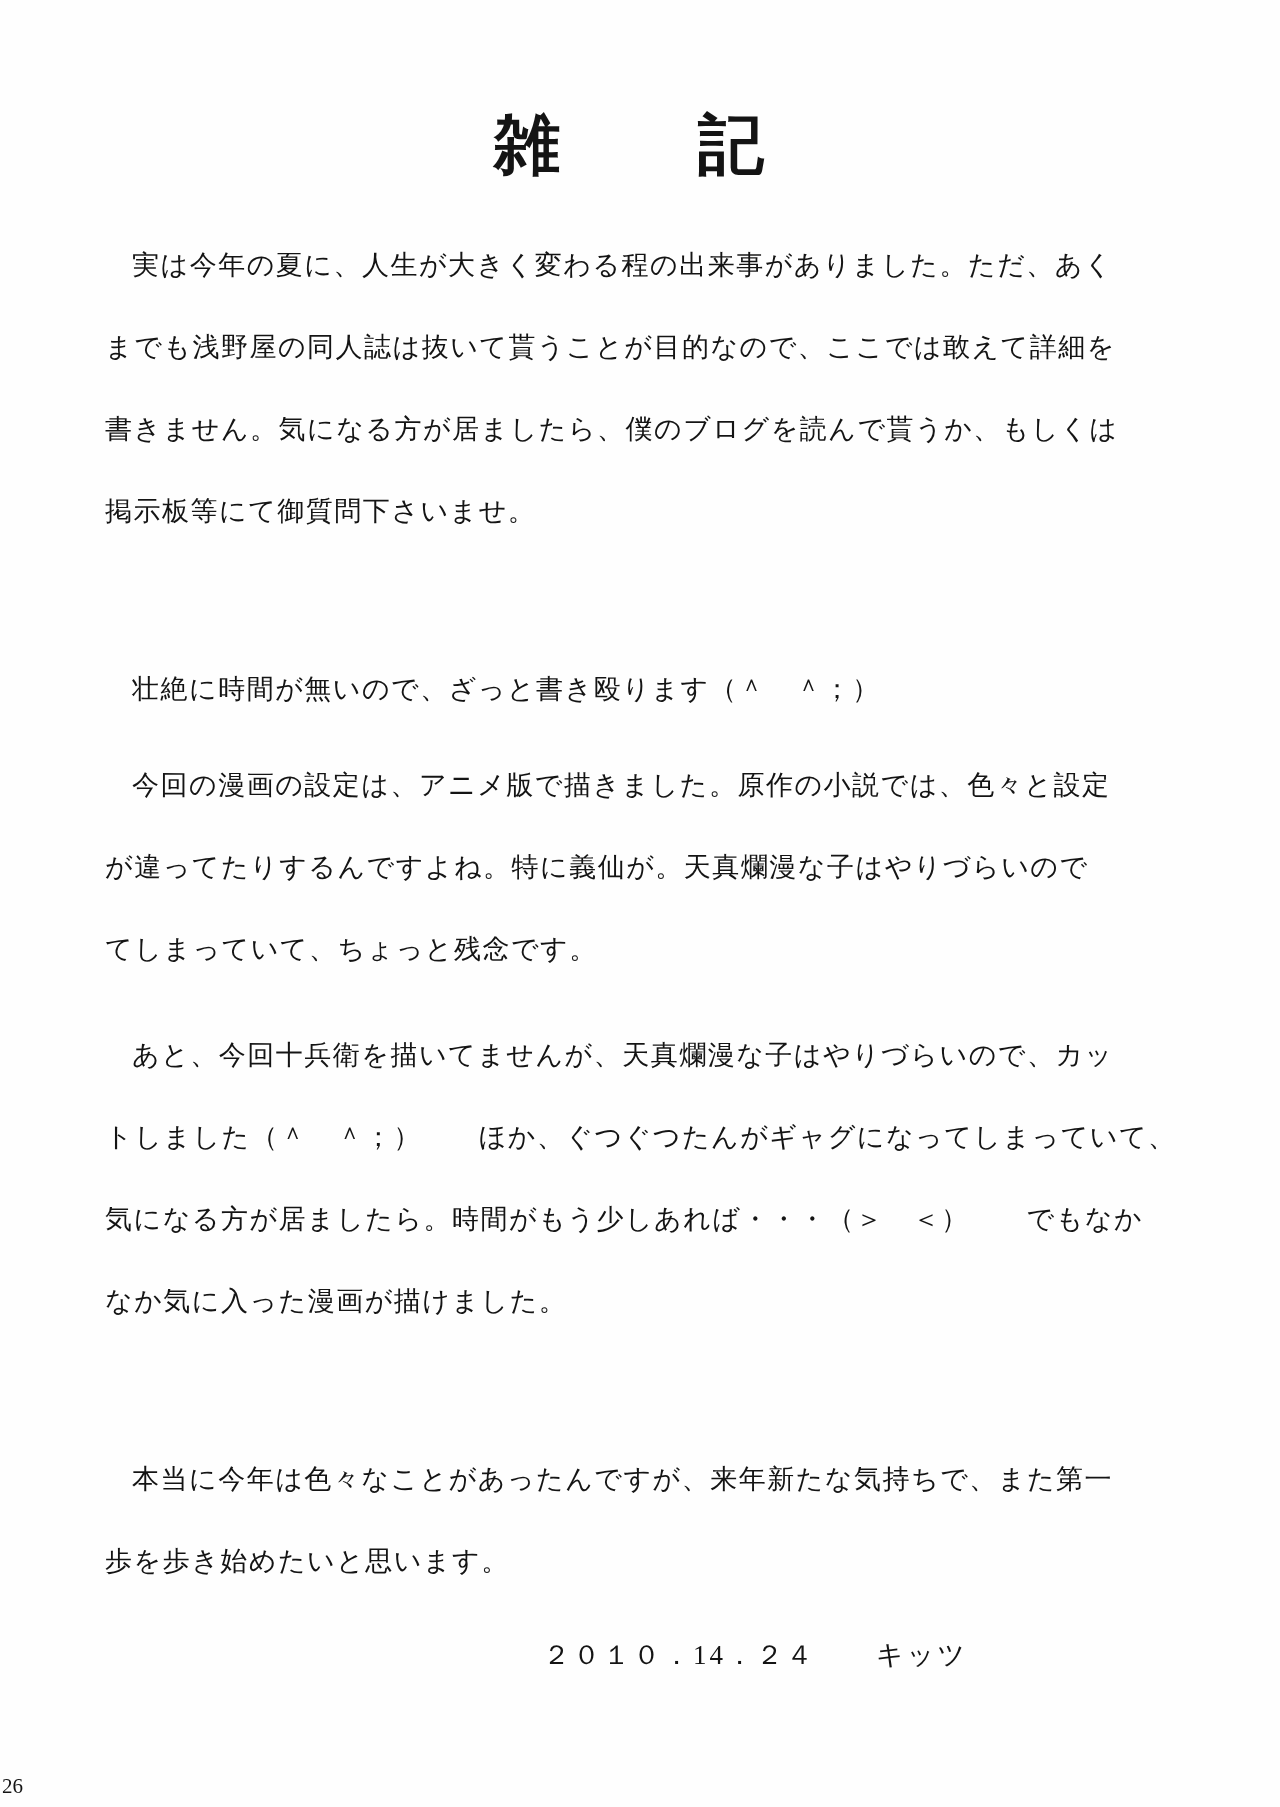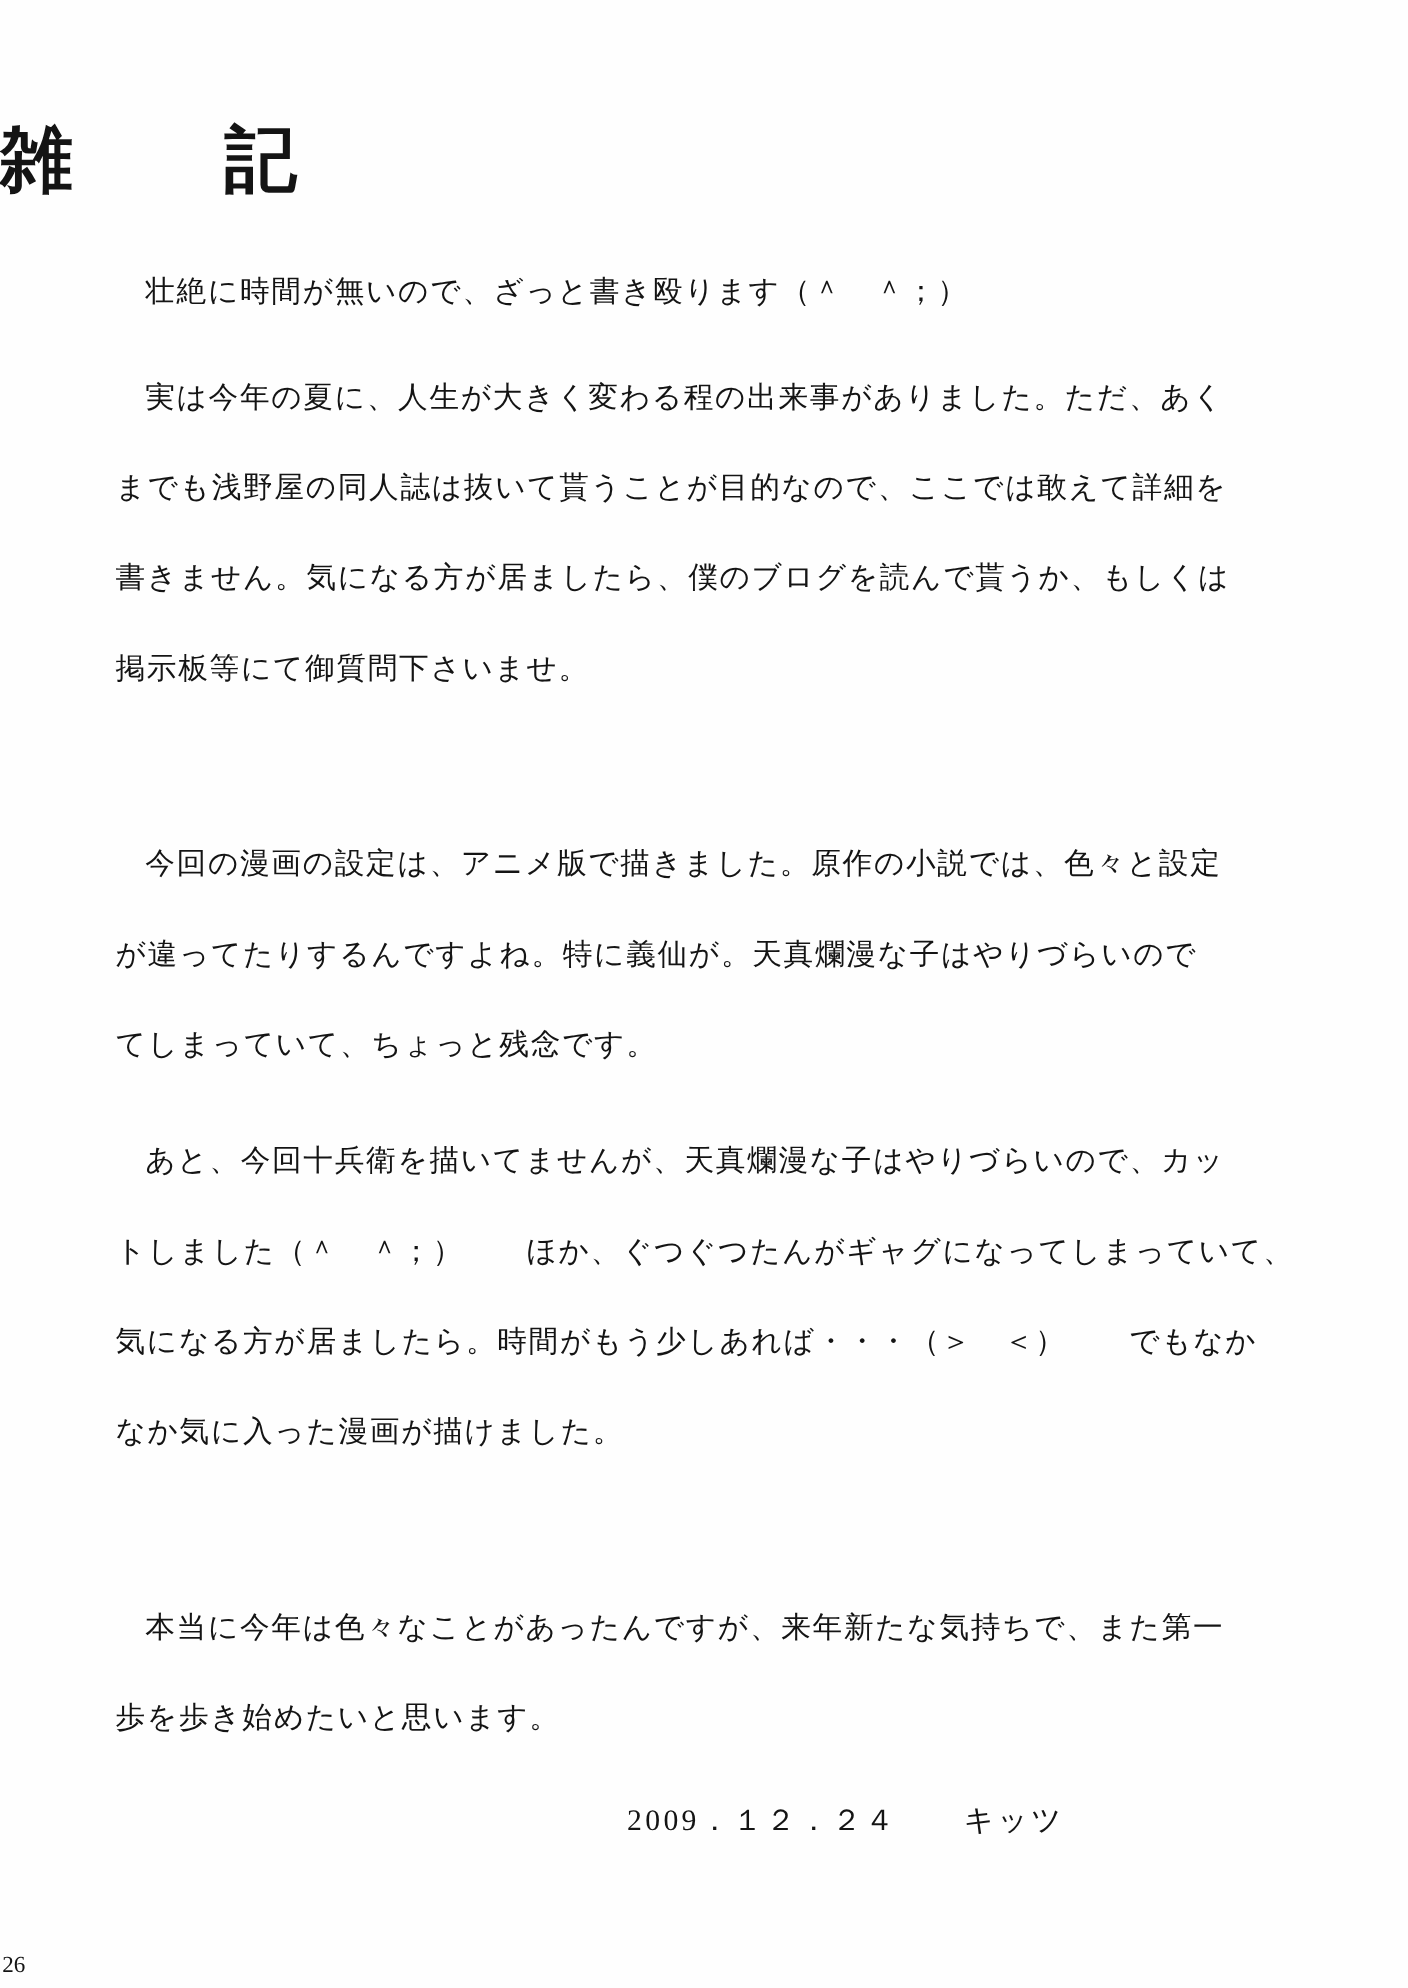--- a/index.html
+++ b/index.html
@@ -19,21 +19,21 @@
     position: absolute;
     inset: 0;
     background: #fefefe;
   }
   .title {
     position: absolute;
     top: 100px;
     left: 0;
     width: 1260px;
     margin: 0;
-    text-align: left;
+    text-align: center;
     font-size: 66px;
     font-weight: bold;
     letter-spacing: 2px;
     white-space: pre;
   }
   .content {
     position: absolute;
     top: 224px;
     left: 105px;
     width: 905px;
@@ -66,48 +66,48 @@
 </style>
 </head>
 <body>
 
 <div class="sheet">
 
   <h1 class="title">雑　　記</h1>
 
   <div class="content">
 
-    <div class="para p0">
-      <div class="line">壮絶に時間が無いので、ざっと書き殴ります（＾　＾；）</div>
-    </div>
-
     <div class="para p1">
       <div class="line">実は今年の夏に、人生が大きく変わる程の出来事がありました。ただ、あく</div>
       <div class="line">までも浅野屋の同人誌は抜いて貰うことが目的なので、ここでは敢えて詳細を</div>
       <div class="line">書きません。気になる方が居ましたら、僕のブログを読んで貰うか、もしくは</div>
       <div class="line">掲示板等にて御質問下さいませ。</div>
+    </div>
+
+    <div class="para p0">
+      <div class="line">壮絶に時間が無いので、ざっと書き殴ります（＾　＾；）</div>
     </div>
 
     <div class="para p2">
       <div class="line">今回の漫画の設定は、アニメ版で描きました。原作の小説では、色々と設定</div>
       <div class="line">が違ってたりするんですよね。特に義仙が。天真爛漫な子はやりづらいので</div>
       <div class="line">てしまっていて、ちょっと残念です。</div>
     </div>
 
     <div class="para p3">
       <div class="line">あと、今回十兵衛を描いてませんが、天真爛漫な子はやりづらいので、カッ</div>
       <div class="line">トしました（＾　＾；）　　ほか、ぐつぐつたんがギャグになってしまっていて、</div>
       <div class="line">気になる方が居ましたら。時間がもう少しあれば・・・（＞　＜）　　でもなか</div>
       <div class="line">なか気に入った漫画が描けました。</div>
     </div>
 
     <div class="para p4">
       <div class="line">本当に今年は色々なことがあったんですが、来年新たな気持ちで、また第一</div>
       <div class="line">歩を歩き始めたいと思います。</div>
     </div>
 
-    <div class="date-line">2009．１２．２４　　キッツ</div>
+    <div class="date-line">２０１０．14．２４　　キッツ</div>
 
   </div>
 
   <div class="page-number">26</div>
 
 </div>
 
 </body></html>

